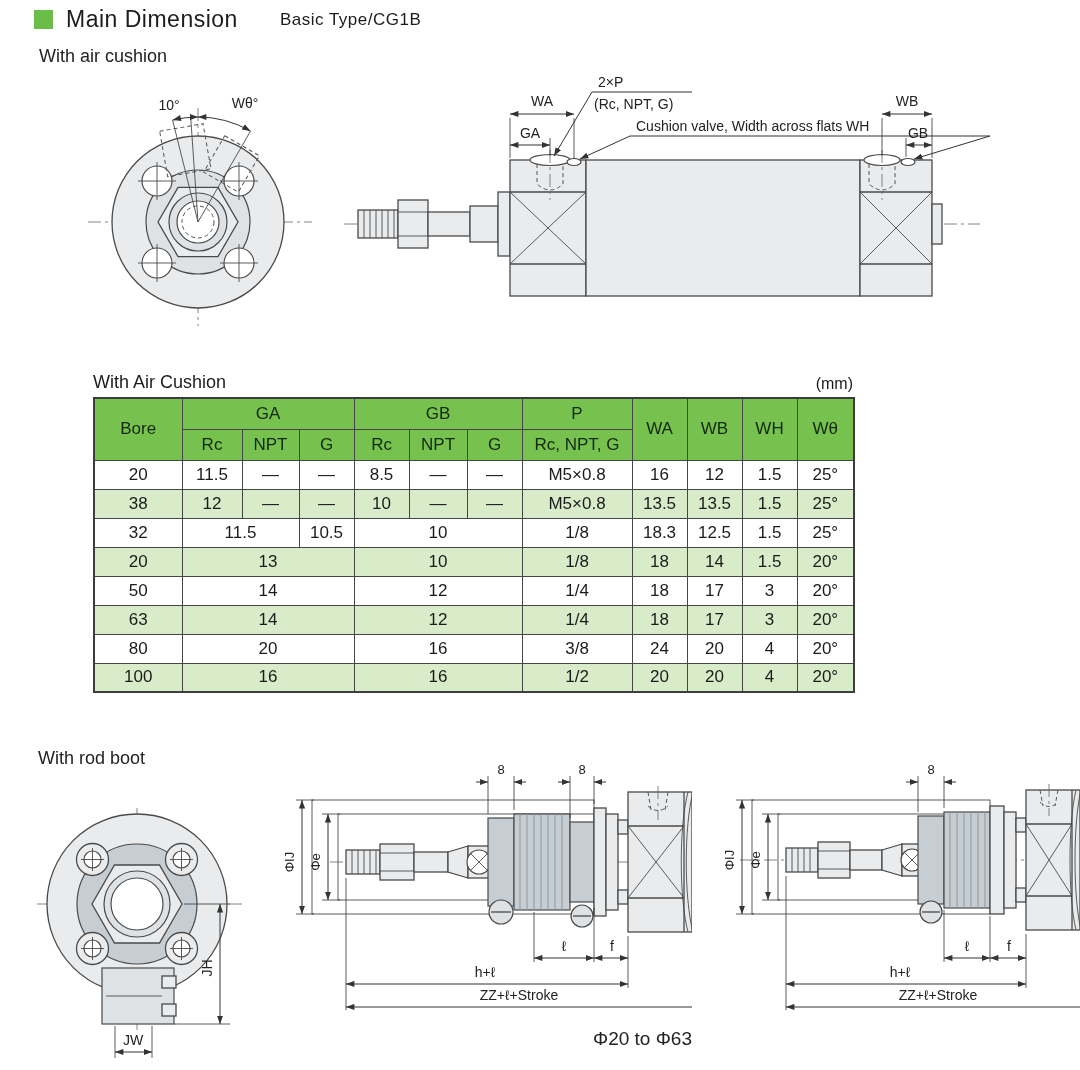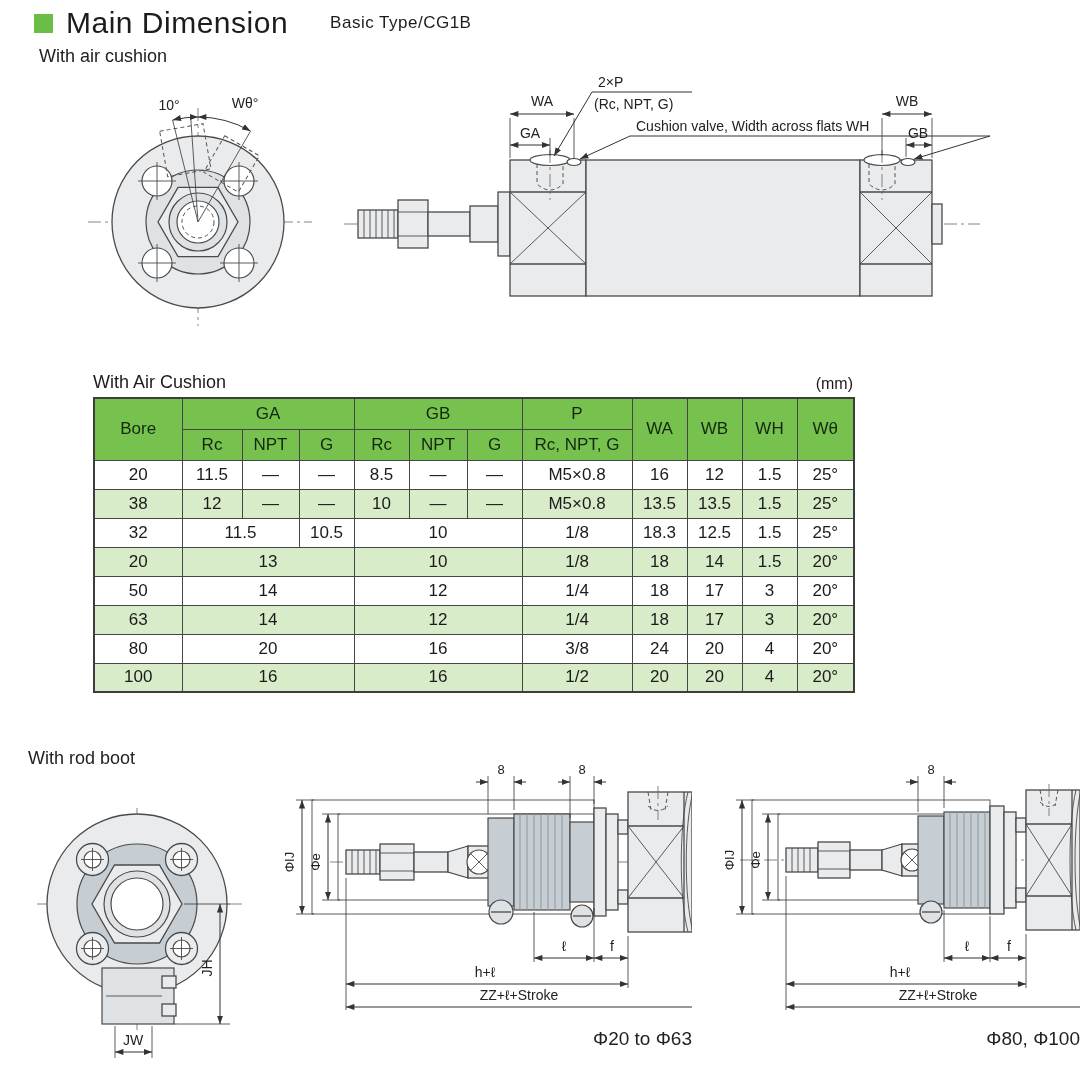--- a/index.html
+++ b/index.html
@@ -2,25 +2,25 @@
 <html style="--accent: #6abd46; --hdr: #77c14e; --rowg: #d8ecca;"><head>
 <meta charset="utf-8">
 <style>
   :root{ --accent:#6abd46; --hdr:#77c14e; --rowg:#d8ecca; }
   *{box-sizing:border-box}
   body{margin:0;background:#fff;font-family:"Liberation Sans",sans-serif;color:#1c1c1c}
   .page{position:relative;width:1080px;height:1070px;background:#fff;overflow:hidden}
 
   .title-row{position:absolute;left:34px;top:6px;display:flex;align-items:center}
   .bullet{width:19px;height:19px;background:var(--accent);margin-right:13px}
-  .title{font-size:30px;font-weight:500;letter-spacing:.5px}
+  .title{font-size:23px;font-weight:500;letter-spacing:.5px}
   .subtitle{font-size:17px;font-weight:500;margin-left:42px;letter-spacing:.5px}
   .sec-label{position:absolute;font-size:18px;color:#222}
   #sec1{left:39px;top:46px}
-  #sec2{left:28px;top:748px}
+  #sec2{left:38px;top:748px}
 
   .svgbox{position:absolute}
   svg text{font-family:"Liberation Sans",sans-serif;fill:#222}
   .lbl{font-size:14px}
   .sm{font-size:13px}
   .ln{stroke:#4a4a4a;stroke-width:1.3;fill:none}
   .lnt{stroke:#4a4a4a;stroke-width:.9;fill:none}
   .fillA{fill:#e9ebed;stroke:#4a4a4a;stroke-width:1.3}
   .fillB{fill:#dfe2e5;stroke:#4a4a4a;stroke-width:1.2}
   .fillC{fill:#c6cdd3;stroke:#4a4a4a;stroke-width:1.2}
@@ -557,16 +557,15 @@
       <line class="ext" x1="326" y1="172" x2="326" y2="226"></line>
       <line class="dim" x1="244" y1="196" x2="290" y2="196" marker-start="url(#ma-s)" marker-end="url(#ma-e)"></line>
       <text class="lbl" x="267" y="189" text-anchor="middle">ℓ</text>
       <line class="dim" x1="290" y1="196" x2="326" y2="196" marker-start="url(#ma-s)" marker-end="url(#ma-e)"></line>
       <text class="lbl" x="309" y="189" text-anchor="middle">f</text>
       <line class="dim" x1="86" y1="222" x2="326" y2="222" marker-start="url(#ma-s)" marker-end="url(#ma-e)"></line>
       <text class="lbl" x="200" y="215" text-anchor="middle">h+ℓ</text>
       <line class="dim" x1="86" y1="245" x2="380" y2="245" marker-start="url(#ma-s)"></line>
       <text class="lbl" x="238" y="238" text-anchor="middle">ZZ+ℓ+Stroke</text>
     </svg>
-    <div class="figcap">Φ80, Φ100</div>
   </div>
 
 </div>
 
 </body></html>

